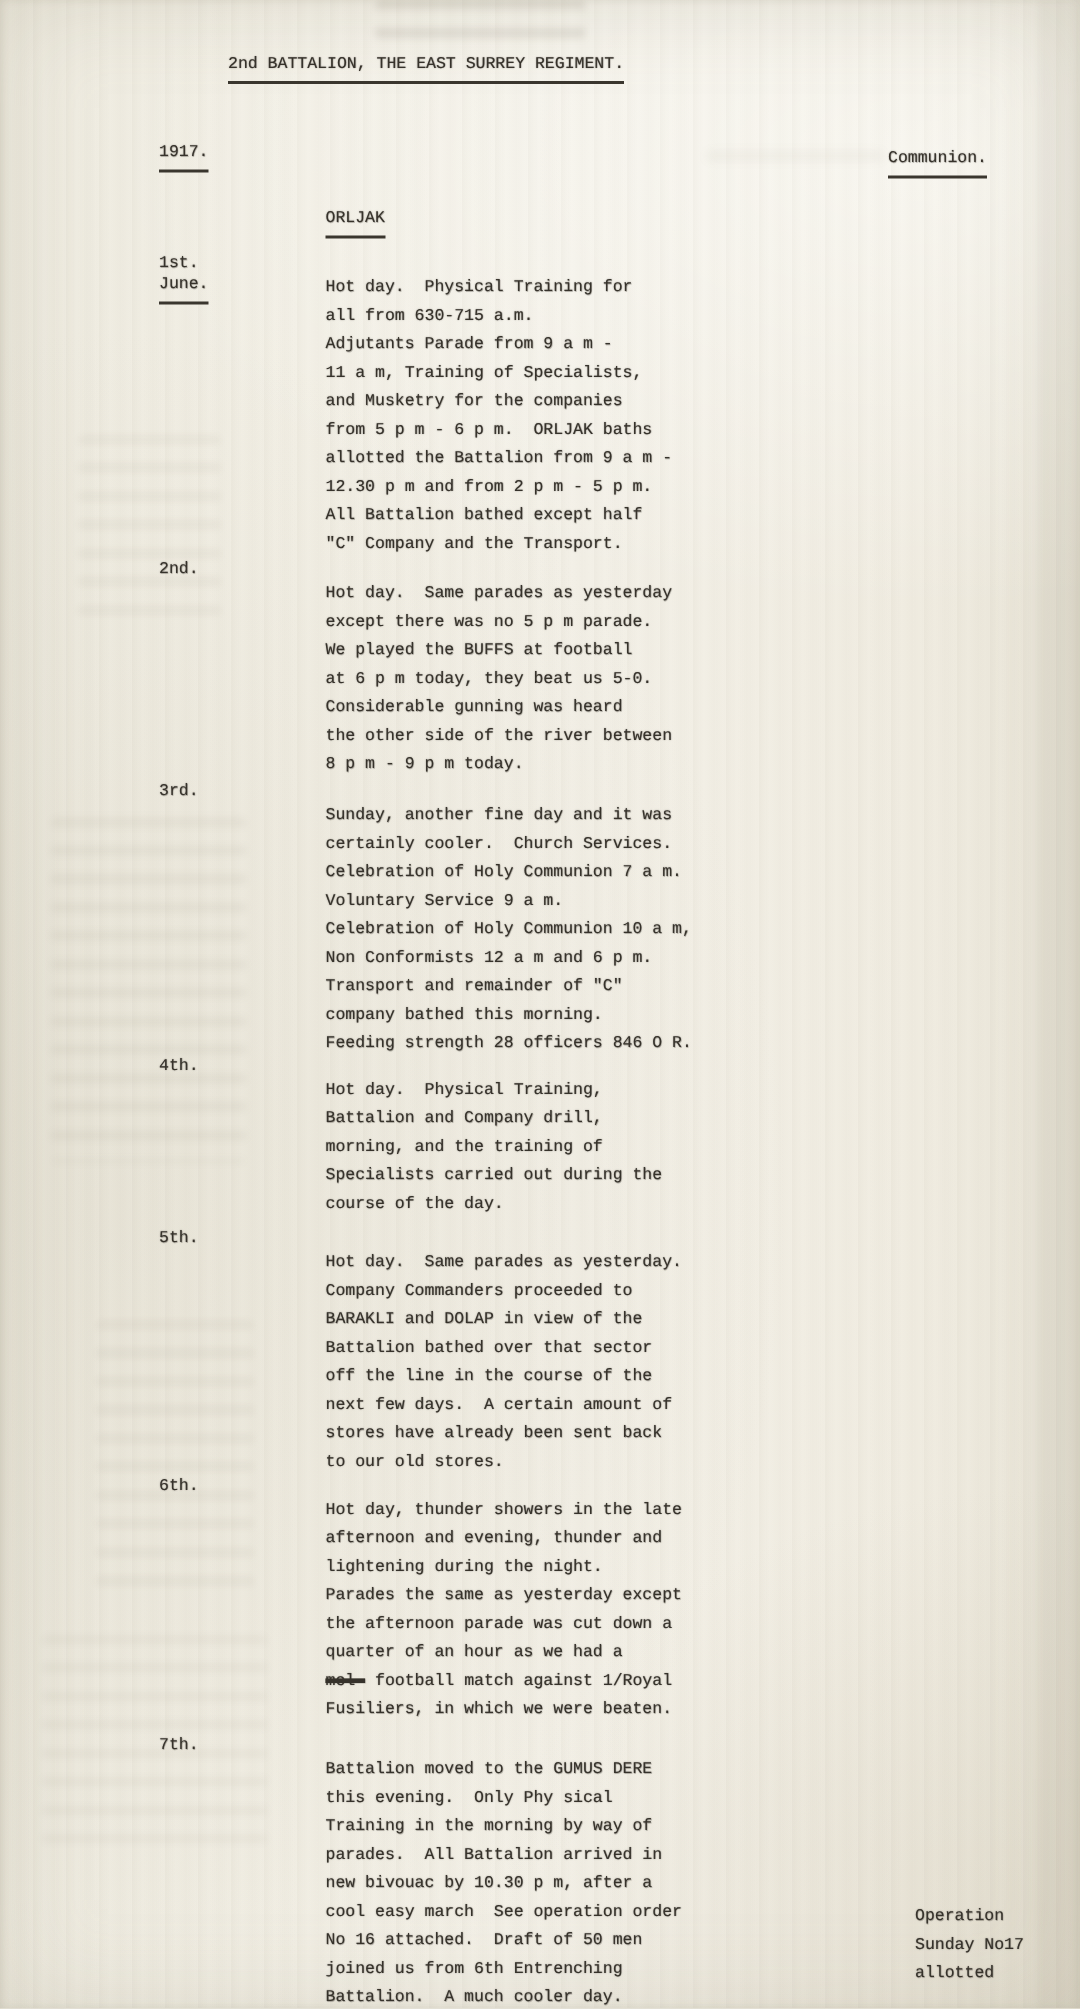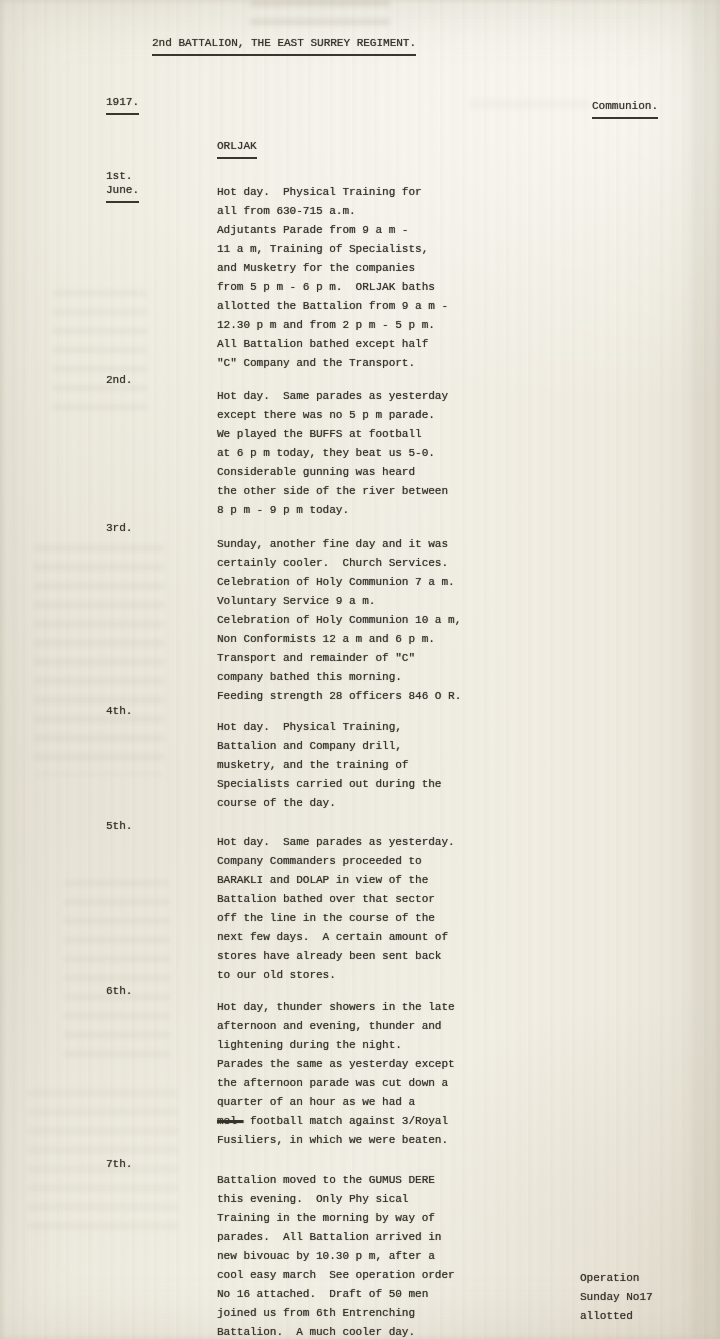--- a/index.html
+++ b/index.html
@@ -33,21 +33,21 @@
   .abs{position:absolute;}
   .doc-title{top:34px;left:152px;}
   .year{top:93px;left:106px;text-align:center;}
   .appendix{top:97px;left:592px;}
   .month{top:137px;left:106px;margin-top:44px;}
   .location{top:137px;left:217px;}
   .entry-day{position:absolute;left:106px;top:0;}
   .entry-text{position:absolute;left:217px;top:16px;width:420px;white-space:pre-wrap;}
   .entry{position:absolute;left:0;width:720px;}
   .struck{text-decoration:line-through;text-decoration-thickness:2.5px;}
-  .margin-note{position:absolute;left:580px;top:1269px;}
+  .margin-note{position:absolute;left:610px;top:1269px;}
   .margin-note div{height:19px;}
   
   .smudge{position:absolute;background:rgba(125,118,98,.10);filter:blur(3px);border-radius:4px;pointer-events:none;}
   .smudge.lines{
     background:repeating-linear-gradient(180deg,
       rgba(120,112,92,.14) 0 6px, rgba(120,112,92,0) 6px 19px);
     filter:blur(2.5px);
   }
 </style>
 </head>
@@ -104,21 +104,21 @@
 Non Conformists 12 a m and 6 p m.
 Transport and remainder of "C"
 company bathed this morning.
 Feeding strength 28 officers 846 O R.</div>
   </div>
 
   <div class="entry" style="top:702px;">
     <div class="entry-day ink">4th.</div>
     <div class="entry-text ink">Hot day.  Physical Training,
 Battalion and Company drill,
-musketry, and the training of
+morning, and the training of
 Specialists carried out during the
 course of the day.</div>
   </div>
 
   <div class="entry" style="top:817px;">
     <div class="entry-day ink">5th.</div>
     <div class="entry-text ink">Hot day.  Same parades as yesterday.
 Company Commanders proceeded to
 BARAKLI and DOLAP in view of the
 Battalion bathed over that sector
@@ -129,21 +129,21 @@
   </div>
 
   <div class="entry" style="top:982px;">
     <div class="entry-day ink">6th.</div>
     <div class="entry-text ink"><span>Hot day, thunder showers in the late
 afternoon and evening, thunder and
 lightening during the night.
 Parades the same as yesterday except
 the afternoon parade was cut down a
 quarter of an hour as we had a
-</span><span class="struck">mel-</span><span> football match against 3/Royal
+</span><span class="struck">mel-</span><span> football match against 1/Royal
 Fusiliers, in which we were beaten.</span></div>
   </div>
 
   <div class="entry" style="top:1155px;">
     <div class="entry-day ink">7th.</div>
     <div class="entry-text ink">Battalion moved to the GUMUS DERE
 this evening.  Only Phy sical
 Training in the morning by way of
 parades.  All Battalion arrived in
 new bivouac by 10.30 p m, after a

